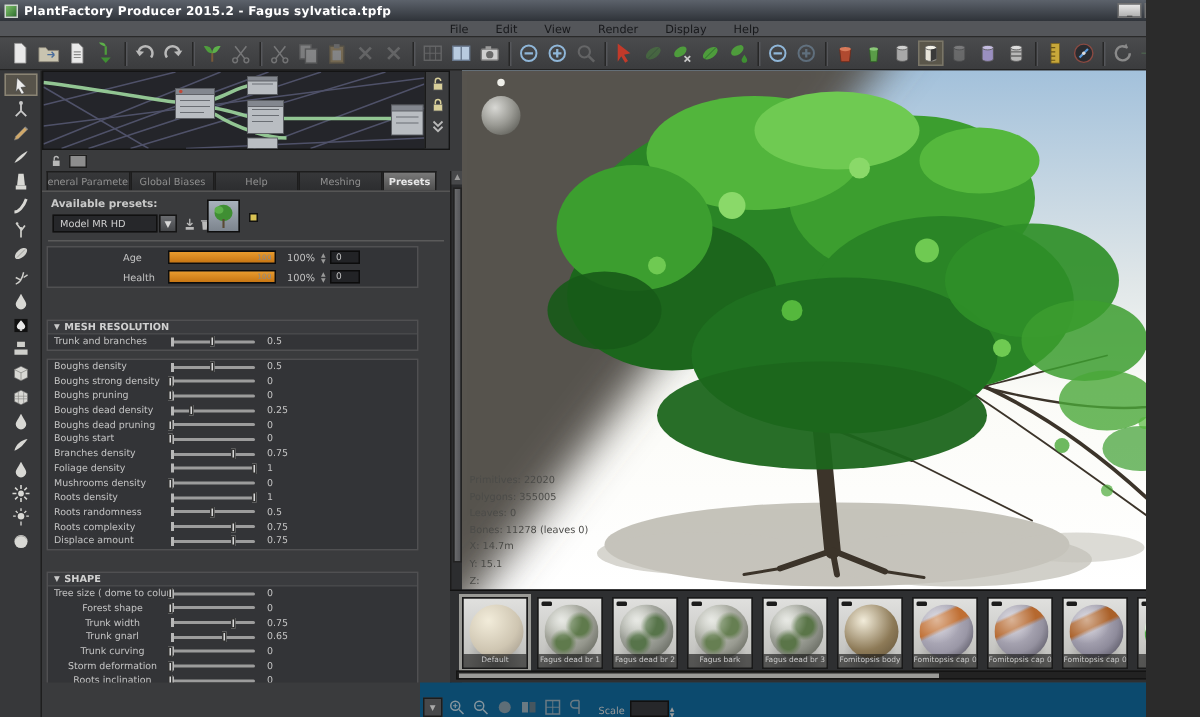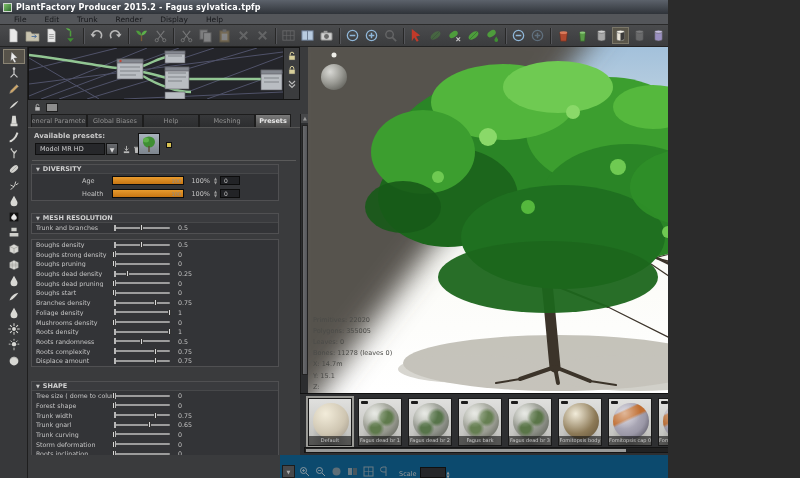--- a/index.html
+++ b/index.html
@@ -1,29 +1,29 @@
 <!DOCTYPE html>
 <html><head>
 <meta charset="utf-8">
 <style>
   *{margin:0;padding:0;box-sizing:border-box;font-family:"DejaVu Sans",sans-serif;}
   html,body{width:800px;height:478px;overflow:hidden;background:#2b2b2b;}
-  #app{position:relative;width:668px;height:478px;background:#3a3b3d;overflow:hidden;}
+  #app{position:relative;width:764px;height:478px;background:#3a3b3d;overflow:hidden;}
 
   
   #titlebar{position:absolute;left:0;top:0;width:800px;height:14px;
     background:linear-gradient(#5c626b,#2f3339);display:flex;align-items:center;padding:0 3px;}
   #appicon{width:9px;height:9px;background:linear-gradient(135deg,#7ec06a,#2e6e2e);border:1px solid #cfd8cf;margin-right:4px;}
   #wintitle{color:#fff;font-size:8px;font-weight:bold;flex:1;white-space:nowrap;letter-spacing:.2px;}
   .winbtn{width:16px;height:10px;margin-left:2px;background:linear-gradient(#e8e8e8,#b0b0b0);
     border:1px solid #707070;color:#222;font-size:7px;line-height:8px;text-align:center;}
 
   
   #menubar{position:absolute;left:0;top:14px;width:800px;height:11px;background:#54565a;
-    display:flex;align-items:center;padding-left:6px;gap:2px;border-bottom:1px solid #2a2a2a;}
+    display:flex;align-items:center;padding-left:6px;gap:2px;border-bottom:1px solid #2a2a2a;justify-content:center;}
   .menu-item{color:#17181b;font-size:7.5px;padding:0 8px;}
 
   
   #toolbar{position:absolute;left:0;top:25px;width:800px;height:22px;
     background:linear-gradient(#4a4b4d,#3b3c3e);display:flex;align-items:center;padding-left:4px;border-bottom:1px solid #222;}
   .tbi{width:17px;height:17px;margin:0 1px;display:flex;align-items:center;justify-content:center;}
   .tbi svg{width:15px;height:15px;}
   .tbi.dim{opacity:.38;}
   .tbi.pressed{background:#5a564a;border:1px solid #7a7668;}
   .tbsep{width:1px;height:16px;background:#272727;margin:0 3px;box-shadow:1px 0 0 #55565a;}
@@ -134,21 +134,21 @@
     <div id="appicon"></div>
     <div id="wintitle">PlantFactory Producer 2015.2 - Fagus sylvatica.tpfp</div>
     <div class="winbtn">_</div>
     <div class="winbtn">□</div>
     <div class="winbtn">×</div>
   </div>
 
   <div id="menubar">
       <div class="menu-item">File</div>
       <div class="menu-item">Edit</div>
-      <div class="menu-item">Trunk</div>
+      <div class="menu-item">View</div>
       <div class="menu-item">Render</div>
       <div class="menu-item">Display</div>
       <div class="menu-item">Help</div>
     </div>
 
   <div id="toolbar">
       <div class="tbi">
         <svg viewBox="0 0 16 16">
           <path d="M4 1h5l3 3v11H4z" fill="#e9e9e9" stroke="#9a9a9a" stroke-width=".6"></path>
         </svg>
@@ -598,24 +598,20 @@
       <svg viewBox="0 0 18 18">
           <ellipse cx="9" cy="7" rx="6" ry="5.5" fill="#3f8f33"></ellipse>
           <ellipse cx="6" cy="5" rx="3" ry="2.5" fill="#5cb04a"></ellipse>
           <rect x="8.3" y="11" width="1.4" height="6" fill="#5a4a34"></rect>
         </svg>
     </div>
     <div id="yellowchip"></div>
     <div id="presethr"></div>
 
     <div class="secbox" id="divbox" style="top:36px;">
-      <div class="sechead">
-          <span class="tri">▼</span>
-          <span>DIVERSITY</span>
-        </div>
       <div id="divrows">
           <div class="divrow">
             <div class="dlabel">Age</div>
             <div class="dbar">
               <div class="fill" style="width:100%"></div>
               <div class="maxlab">100</div>
             </div>
             <div class="dpct">100%</div>
             <div class="dspin">▲<br>▼</div>
             <div class="dval">0</div>
@@ -747,21 +743,21 @@
           </div>
           <div class="sldrow">
             <div class="slabel">Displace amount</div>
             <div class="track">
               <div class="tickL"></div>
               <div class="handle" style="left:75%"></div>
             </div>
             <div class="sval">0.75</div>
           </div>
         </div>
-        <div class="secbox" style="top: 252.8px;">
+        <div class="secbox" style="top: 252.8px; text-align: center;">
           <div class="sechead">
             <span class="tri">▼</span>
             <span>SHAPE</span>
           </div>
           <div class="sldrow">
             <div class="slabel">Tree size ( dome to column)</div>
             <div class="track">
               <div class="tickL"></div>
               <div class="handle" style="left:0%"></div>
             </div>

